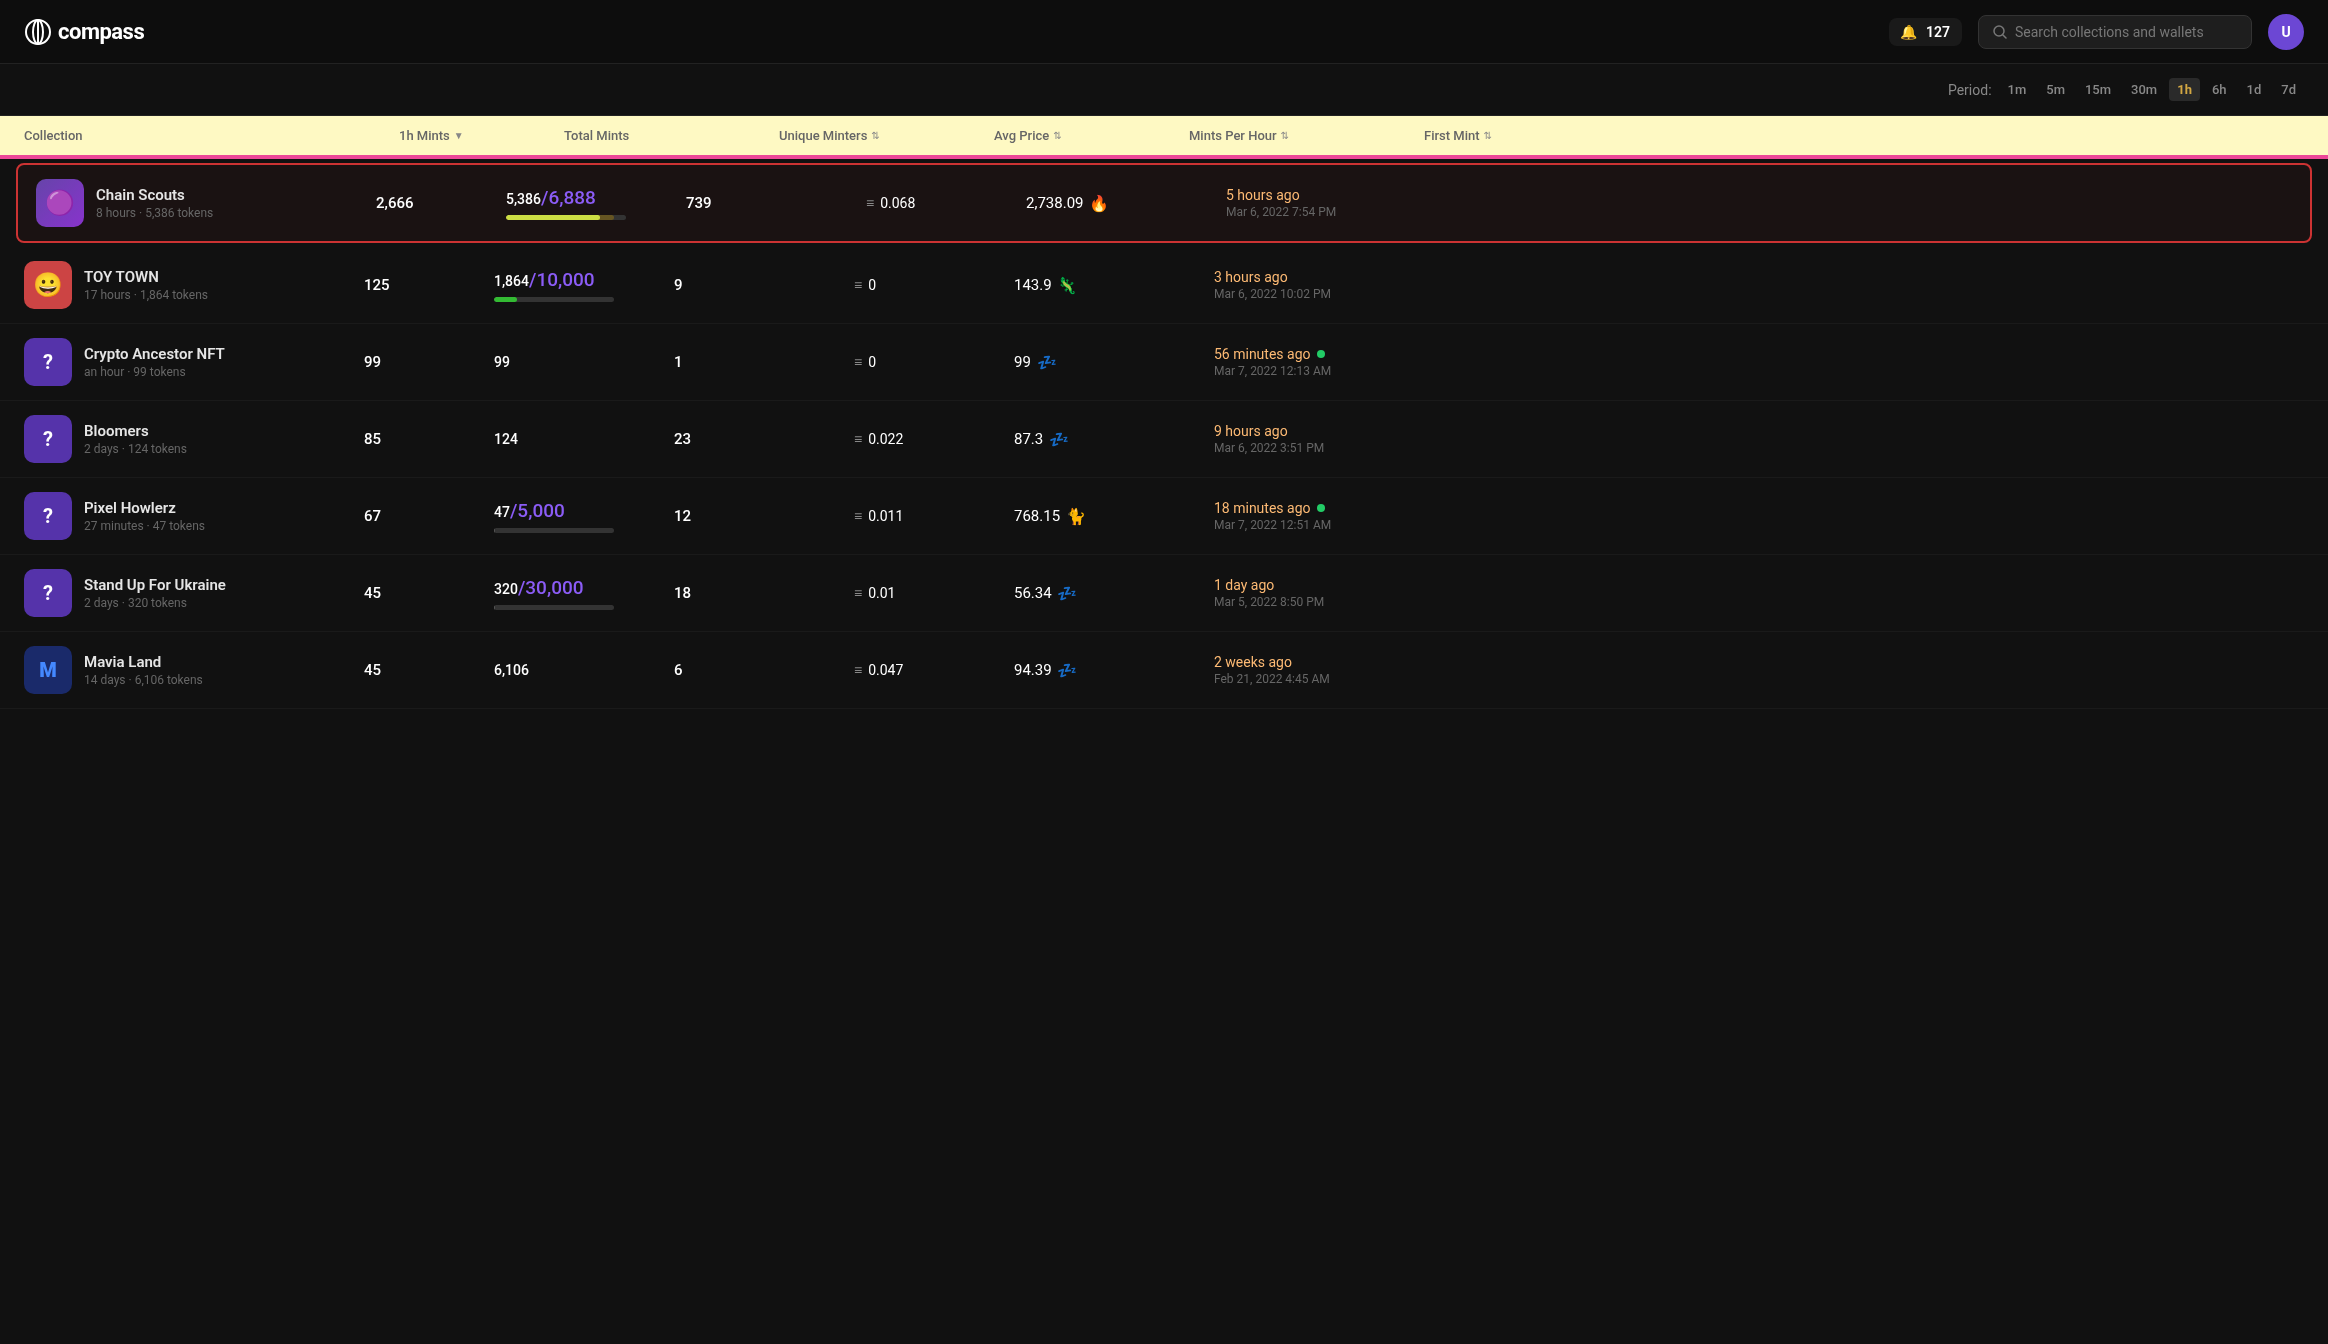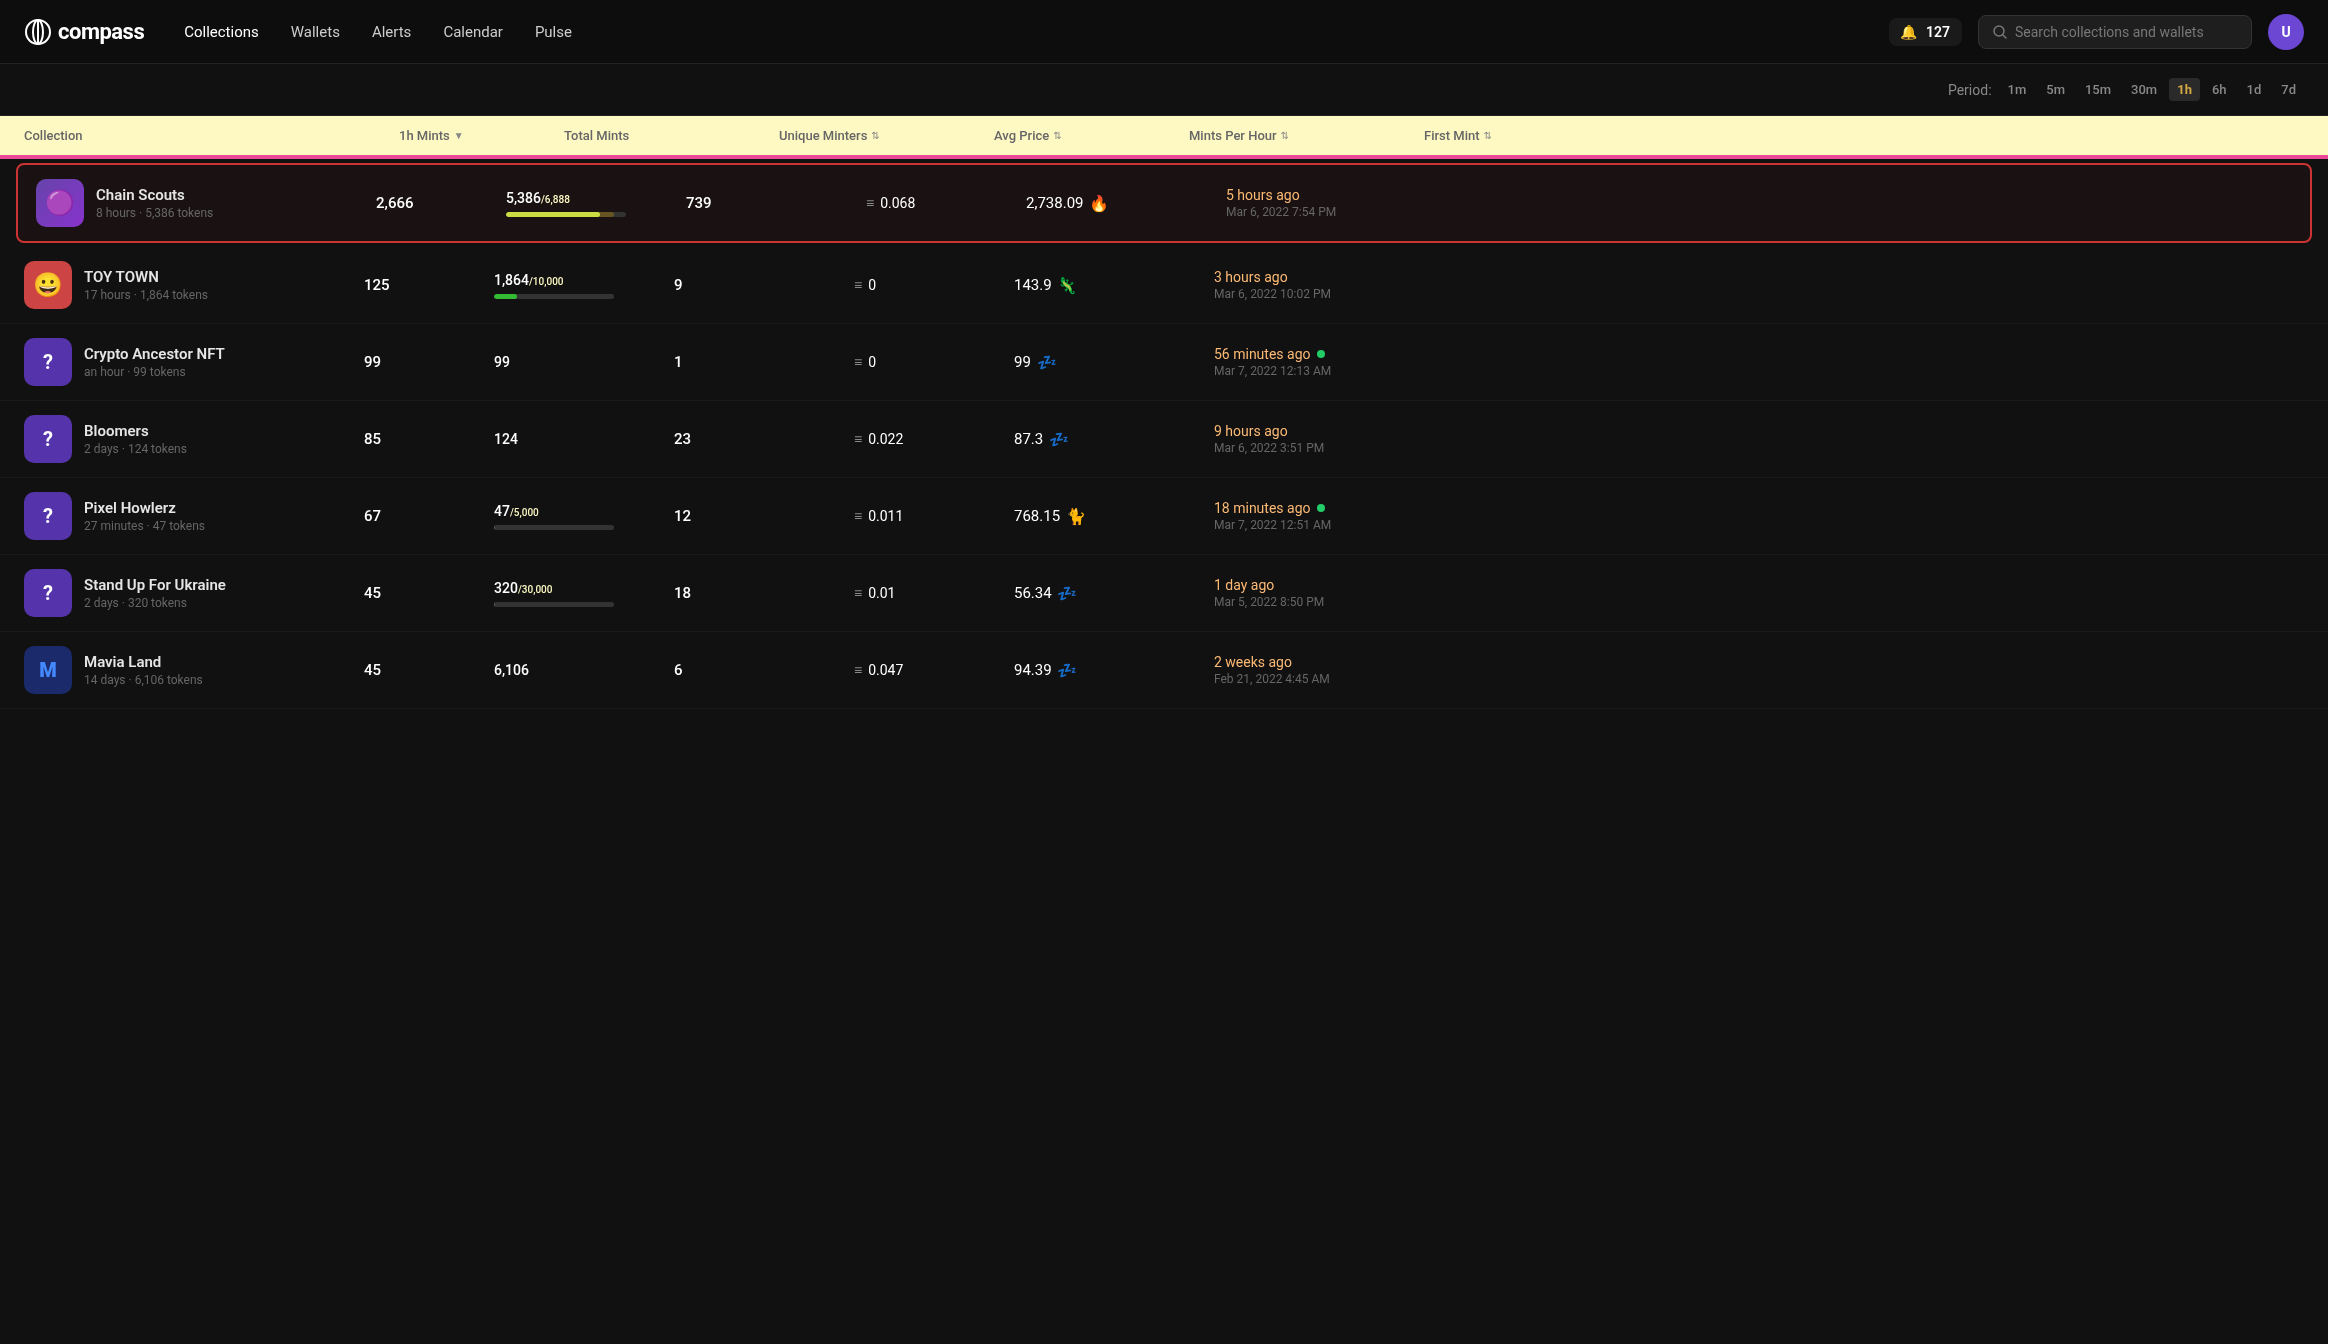--- a/index.html
+++ b/index.html
@@ -227,21 +227,21 @@
       color: #fff;
       font-weight: 500;
     }
     .col-total-mints {}
     .total-mints-top {
       font-size: 14px;
       color: #fff;
       font-weight: 500;
     }
     .total-mints-top .minted { color: #fff; }
-    .total-mints-top .max { color: #fef9c3; font-size: 10px; margin-top: 8px; }
+    .total-mints-top .max { color: #8b5cf6; font-size: 19px; margin-top: 8px; }
     .progress-bar-container {
       margin-top: 6px;
       height: 5px;
       background: #333;
       border-radius: 3px;
       width: 120px;
       overflow: hidden;
       position: relative;
     }
 
@@ -289,27 +289,20 @@
 <header class="header">
   <div class="logo">
     <svg class="logo-icon" viewBox="0 0 28 28" fill="none">
       <circle cx="14" cy="14" r="12" stroke="#fff" stroke-width="2"></circle>
       <line x1="14" y1="2" x2="14" y2="26" stroke="#fff" stroke-width="2"></line>
       <ellipse cx="14" cy="14" rx="5" ry="12" stroke="#fff" stroke-width="2"></ellipse>
     </svg>
     <span>compass</span>
   </div>
 
-  <nav class="nav">
-    <span class="nav-item active">Collections</span>
-    <span class="nav-item">Wallets</span>
-    <span class="nav-item">Alerts</span>
-    <span class="nav-item">Calendar</span>
-    <span class="nav-item">Pulse</span>
-  </nav>
 
   <div class="header-right">
     <div class="notification-badge">
       <span>🔔</span>
       <span class="notif-count">127</span>
     </div>
     <div class="search-bar">
       <svg width="14" height="14" viewBox="0 0 14 14" fill="none">
         <circle cx="6" cy="6" r="5" stroke="#777" stroke-width="1.5"></circle>
         <line x1="10" y1="10" x2="13" y2="13" stroke="#777" stroke-width="1.5" stroke-linecap="round"></line>

